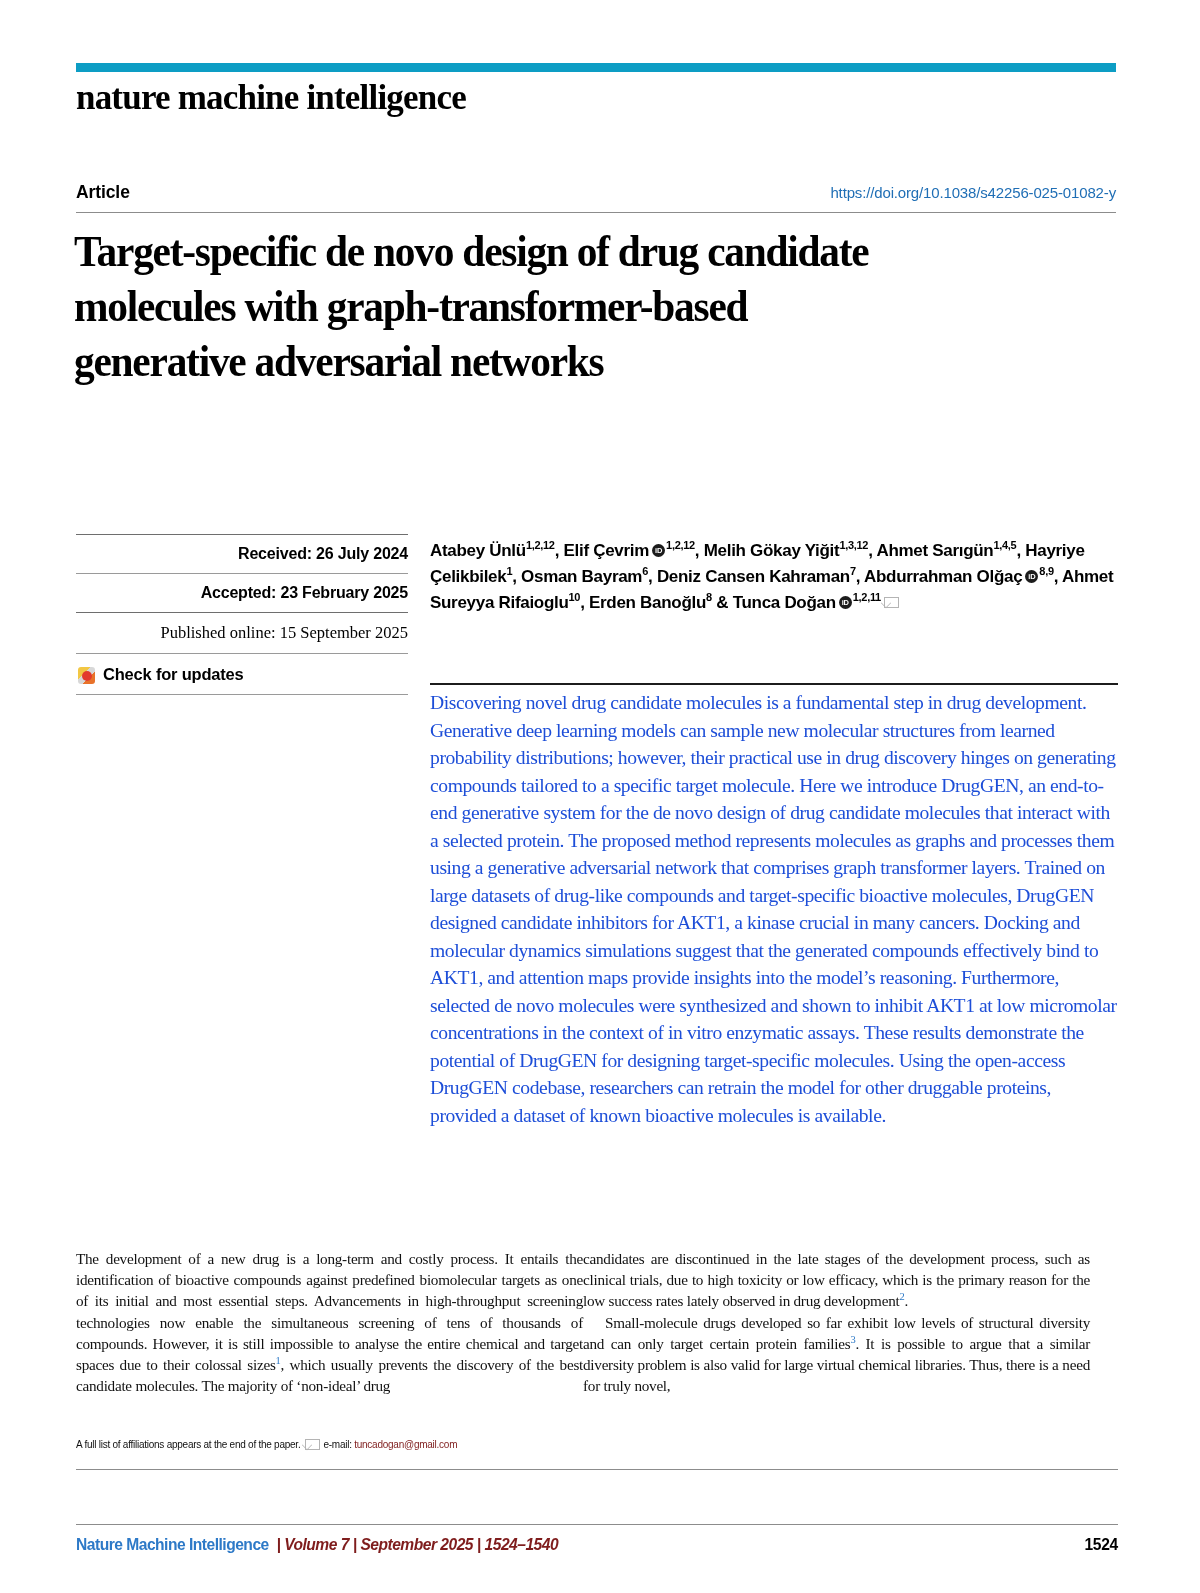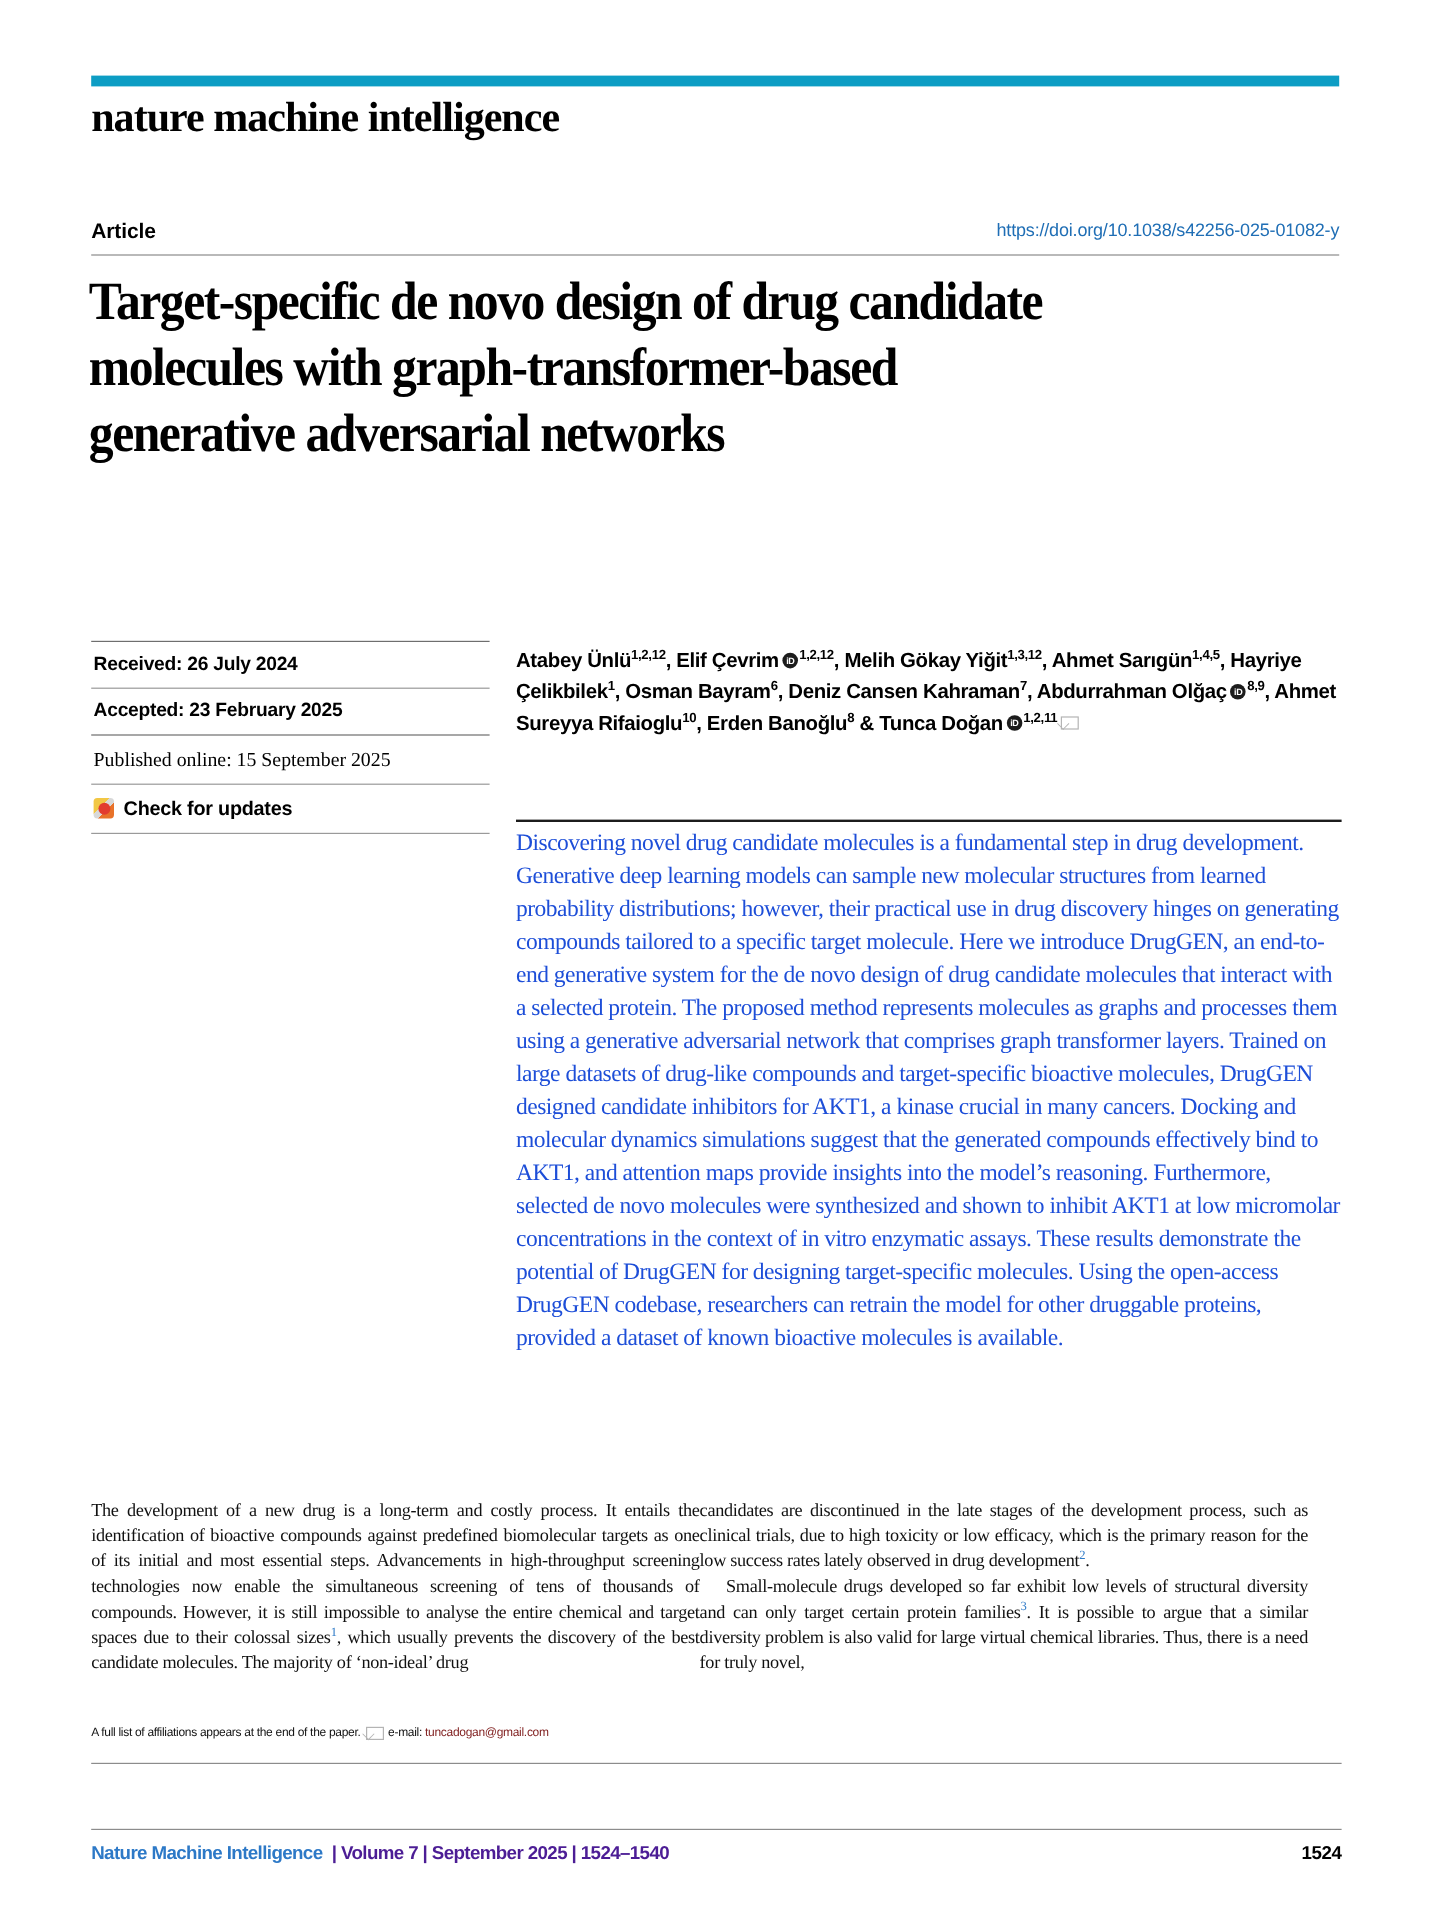--- a/index.html
+++ b/index.html
@@ -105,30 +105,31 @@
     width: 100%;
     height: 1px;
     background: #9a9a9a;
   }
   .meta-rule.dark { background: #6e6e6e; }
   .meta-row {
     font-size: 16px;
     font-weight: bold;
     letter-spacing: -0.2px;
     padding: 10px 0 10px 2px;
+    text-align: right;
   }
   .meta-row.serif {
     font-family: "Liberation Serif", serif;
     font-weight: normal;
     font-size: 16.5px;
     letter-spacing: 0;
   }
   .check-row {
     display: flex;
-    align-items: flex-start;
+    align-items: flex-end;
     padding: 11px 0 10px 2px;
     gap: 8px;
   }
   .check-label {
     font-size: 16.5px;
     font-weight: bold;
     letter-spacing: -0.2px;
   }
   .crossmark {
     width: 17px;
@@ -299,21 +300,21 @@
   .citation {
     position: absolute;
     left: 76px;
     top: 1536px;
     font-size: 15.6px;
     font-weight: bold;
     letter-spacing: -0.5px;
     white-space: nowrap;
   }
   .citation .jname { color: #2d79c7; }
-  .citation .sep { color: #4c1d95; font-weight: bold; }
+  .citation .sep { color: #7f1d1d; font-weight: bold; font-style: italic; }
   .pageno {
     position: absolute;
     right: 82px;
     top: 1536px;
     font-size: 15.6px;
     font-weight: bold;
     letter-spacing: -0.3px;
   }
 </style>
 </head>

